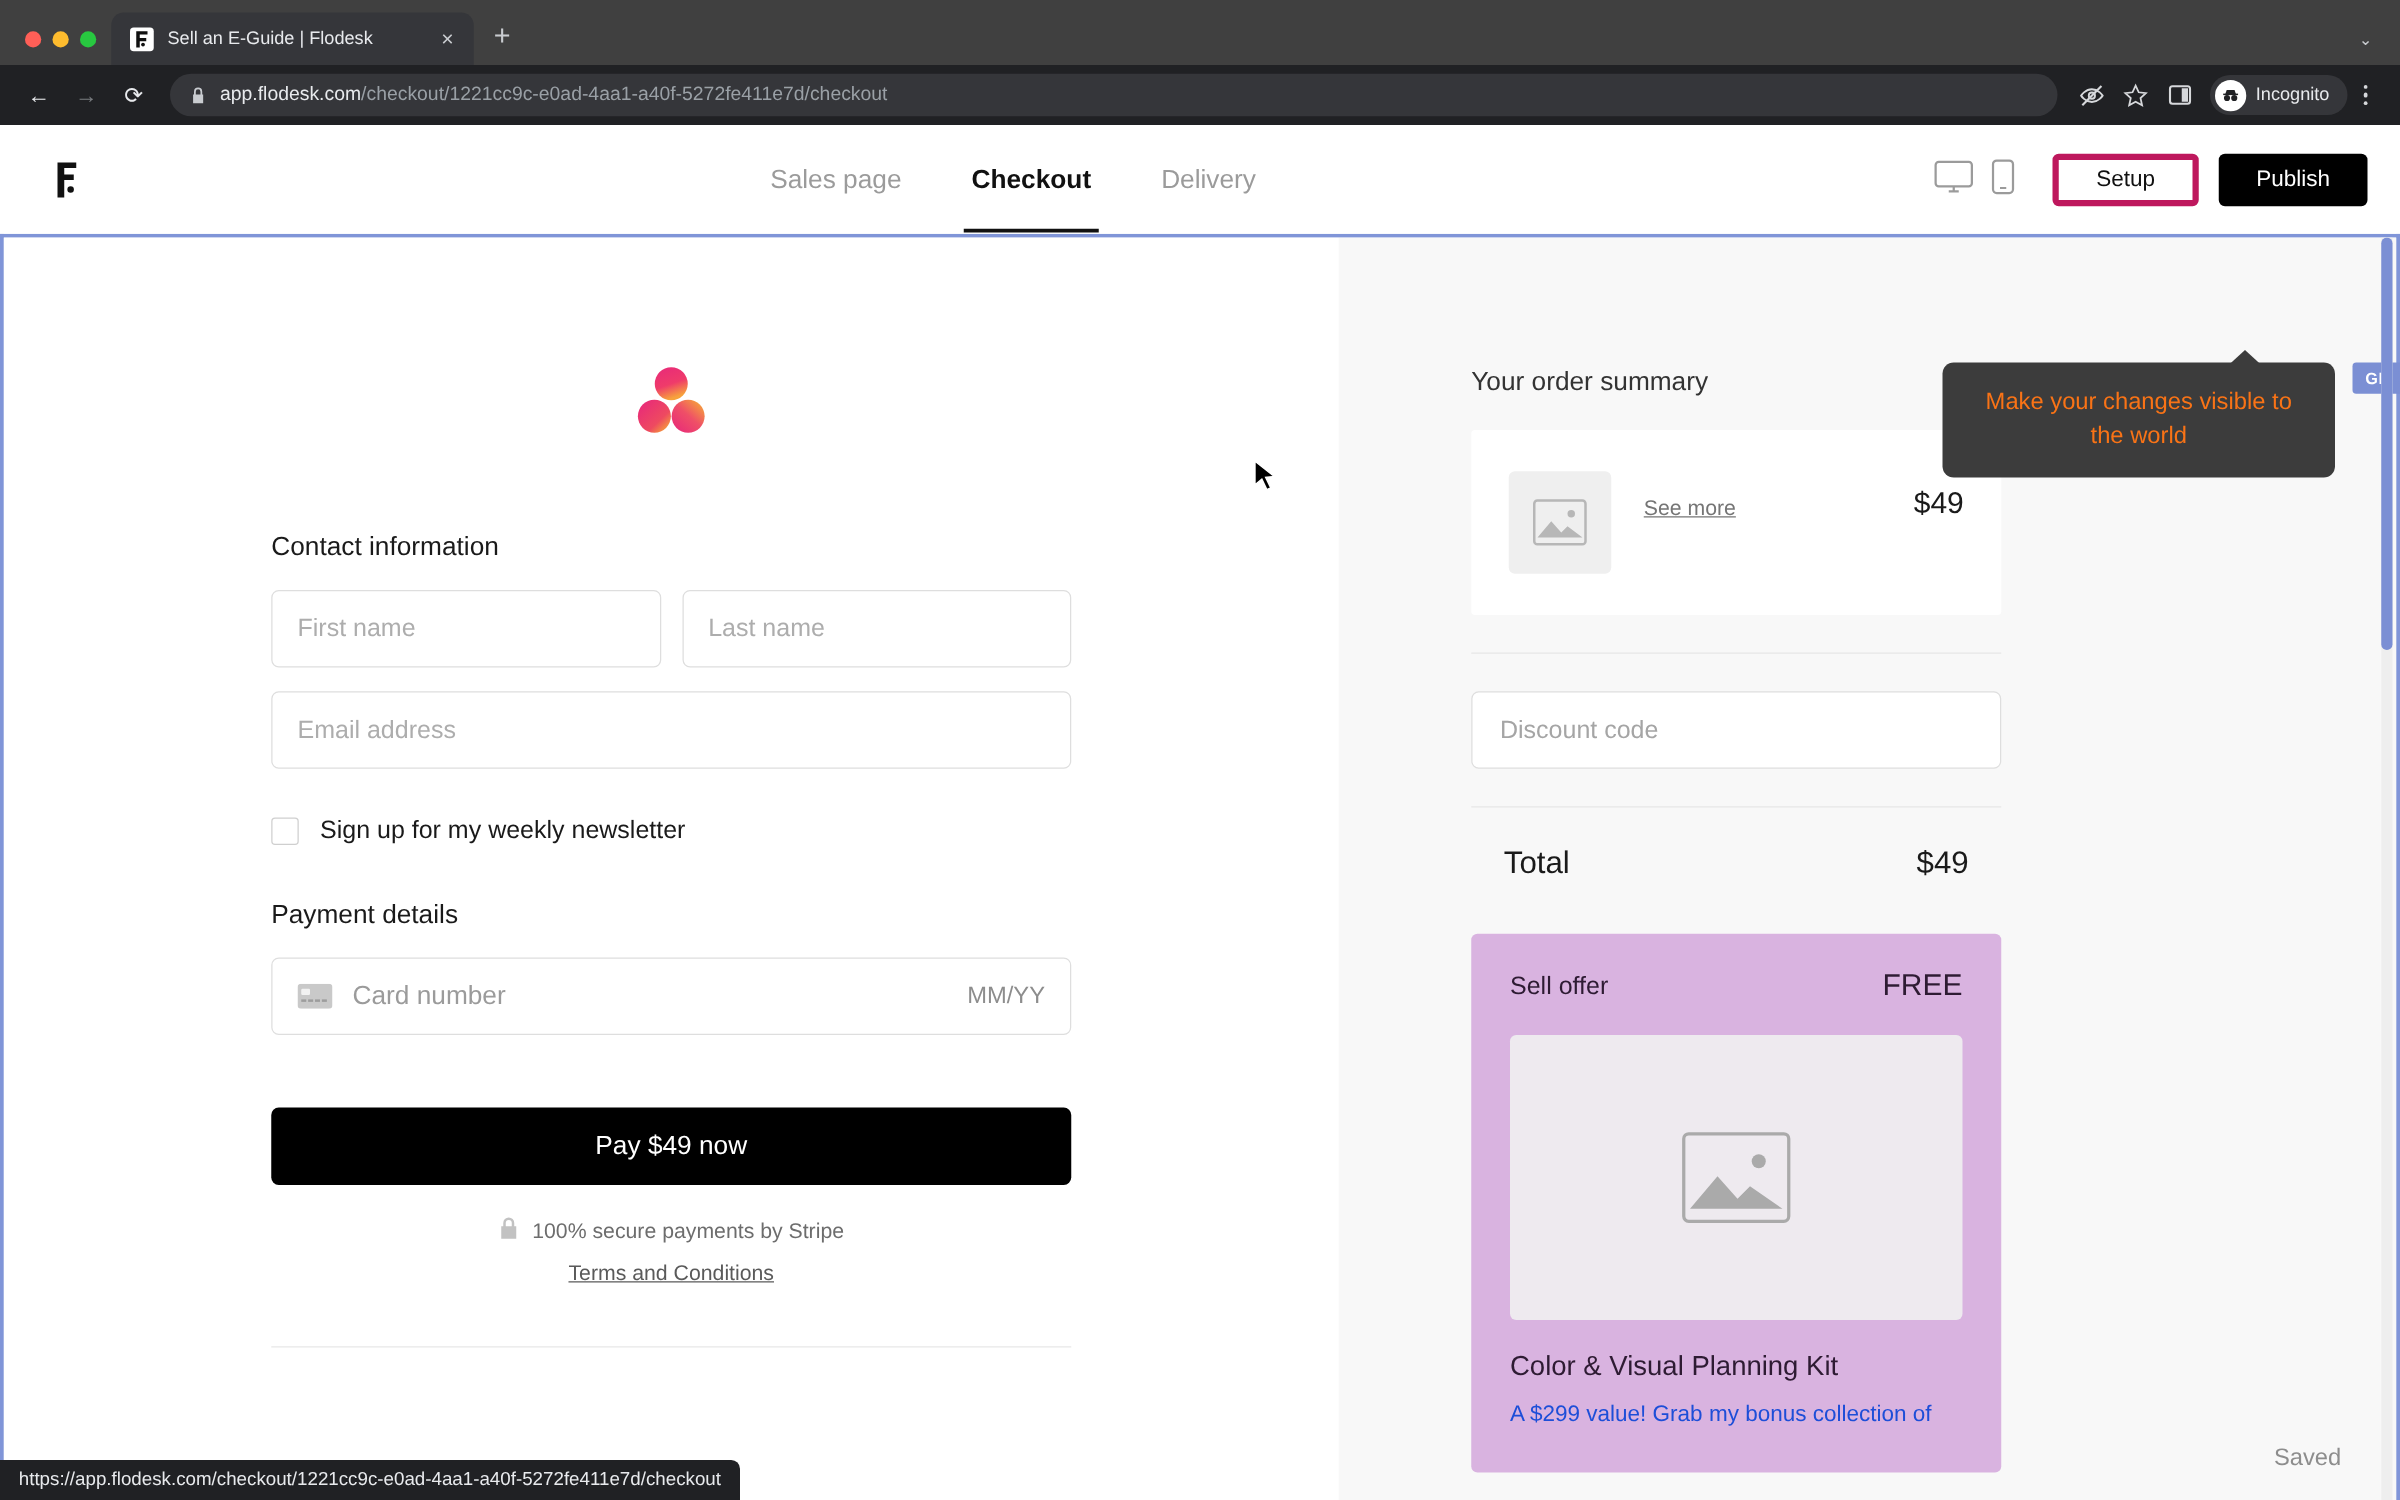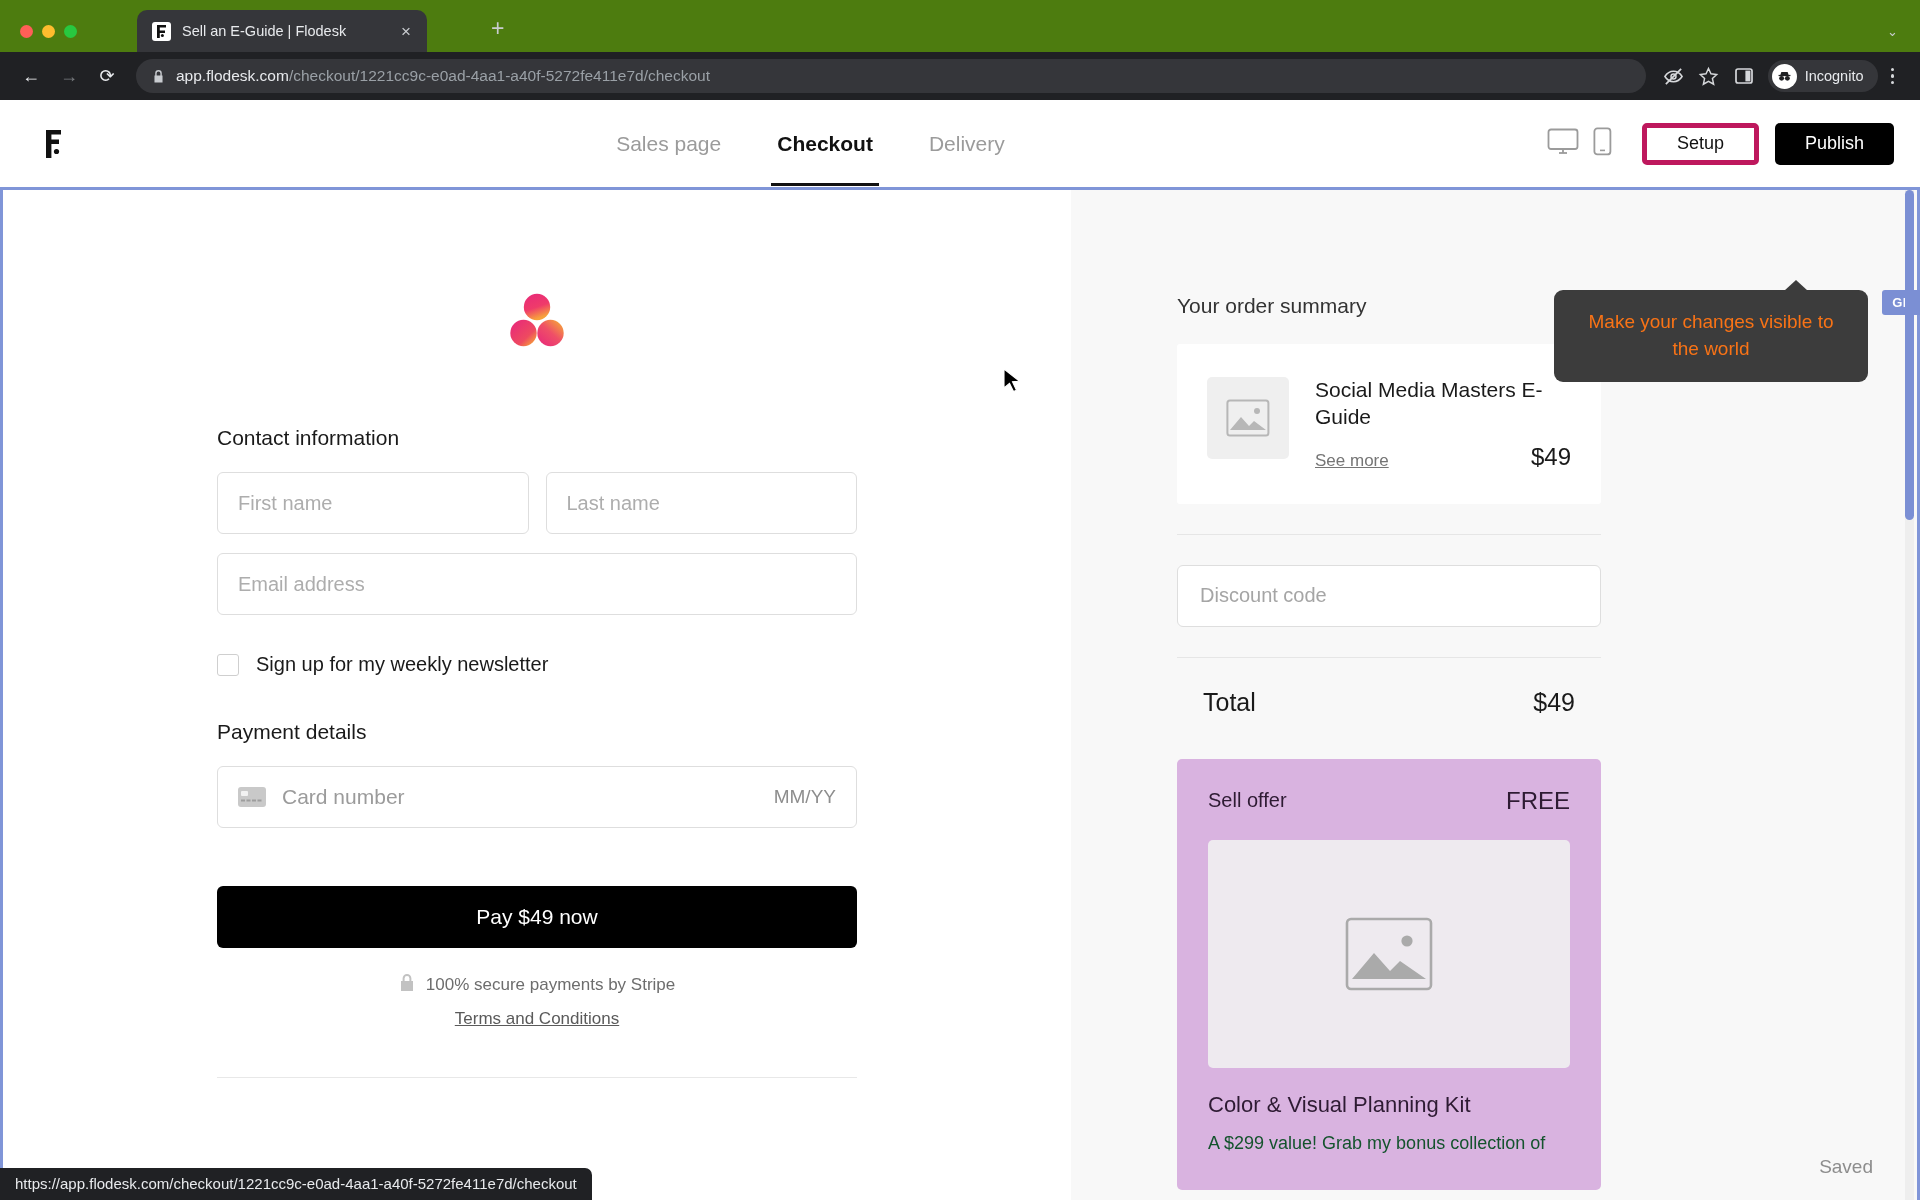--- a/index.html
+++ b/index.html
@@ -6,22 +6,22 @@
   html, body {
     width: 1920px; height: 1200px;
     font-family: "Liberation Sans", sans-serif;
     background: #202124; overflow: hidden;
   }
 
   
   .browser { width: 1920px; height: 1200px; position: relative; background: #202124; }
 
   .tabstrip {
-    height: 52px; background: #4d7c0f;
-    display: flex; align-items: flex-end; padding-left: 14px; position: relative; gap: 48px;
+    height: 52px; background: #404040;
+    display: flex; align-items: flex-end; padding-left: 14px; position: relative;
   }
   .traffic { display: flex; align-items: center; gap: 9px; padding: 0 12px 14px 6px; }
   .dot { width: 13px; height: 13px; border-radius: 50%; }
   .dot.red { background: #ff5f57; }
   .dot.yellow { background: #febc2e; }
   .dot.green { background: #28c840; }
 
   .tab {
     display: flex; align-items: center; gap: 11px;
     background: #35363a; height: 42px; border-radius: 10px 10px 0 0;
@@ -193,21 +193,21 @@
     background: #d9b3e0; border-radius: 5px; margin-top: 42px; padding: 28px 31px 34px;
   }
   .bonus-head { display: flex; align-items: center; justify-content: space-between; }
   .bonus-lbl { font-size: 20px; color: #2e1b33; }
   .bonus-free { font-size: 24px; color: #2e1b33; }
   .bonus-img {
     background: #eeeaef; border-radius: 5px; height: 228px; margin: 25px 0 24px;
     display: flex; align-items: center; justify-content: center;
   }
   .bonus-name { font-size: 22px; color: #2e1b33; margin-bottom: 13px; }
-  .bonus-desc { font-size: 18px; color: #14532d; line-height: 1.4; }
+  .bonus-desc { font-size: 18px; color: #1d4ed8; line-height: 1.4; }
 
   .saved {
     position: absolute; right: 44px; bottom: 22px; color: #8d8d8d; font-size: 19px; z-index: 8;
   }
   .scroll-track {
     position: absolute; right: 3px; top: 0; bottom: 0; width: 9px; background: #eee; z-index: 7;
   }
   .scroll-thumb { position: absolute; right: 3px; top: 0; width: 9px; height: 330px; background: #7b8fd4; border-radius: 5px; z-index: 8; }
 
   .statusbar {
@@ -412,21 +412,20 @@
 
           <div class="prod-card">
             <div class="prod-thumb">
               <svg width="44" height="38" viewBox="0 0 44 38">
                   <rect x="1.4" y="1.4" width="41" height="35" rx="2.5" fill="none" stroke="#b7b7b7" stroke-width="2"></rect>
                   <circle cx="31" cy="12" r="3" fill="#b7b7b7"></circle>
                   <path d="M4 31l11-13 8 9 5-5 12 9z" fill="#b7b7b7"></path>
                 </svg>
             </div>
             <div class="prod-body">
-              <div class="prod-name">Social Media Masters E-Guide</div>
               <div class="prod-meta">
                 <span class="see-more">See more</span>
                 <span class="prod-price">$49</span>
               </div>
             </div>
           </div>
 
           <div class="sum-sep"></div>
           <div class="discount">
             <span class="ph">Discount code</span>

